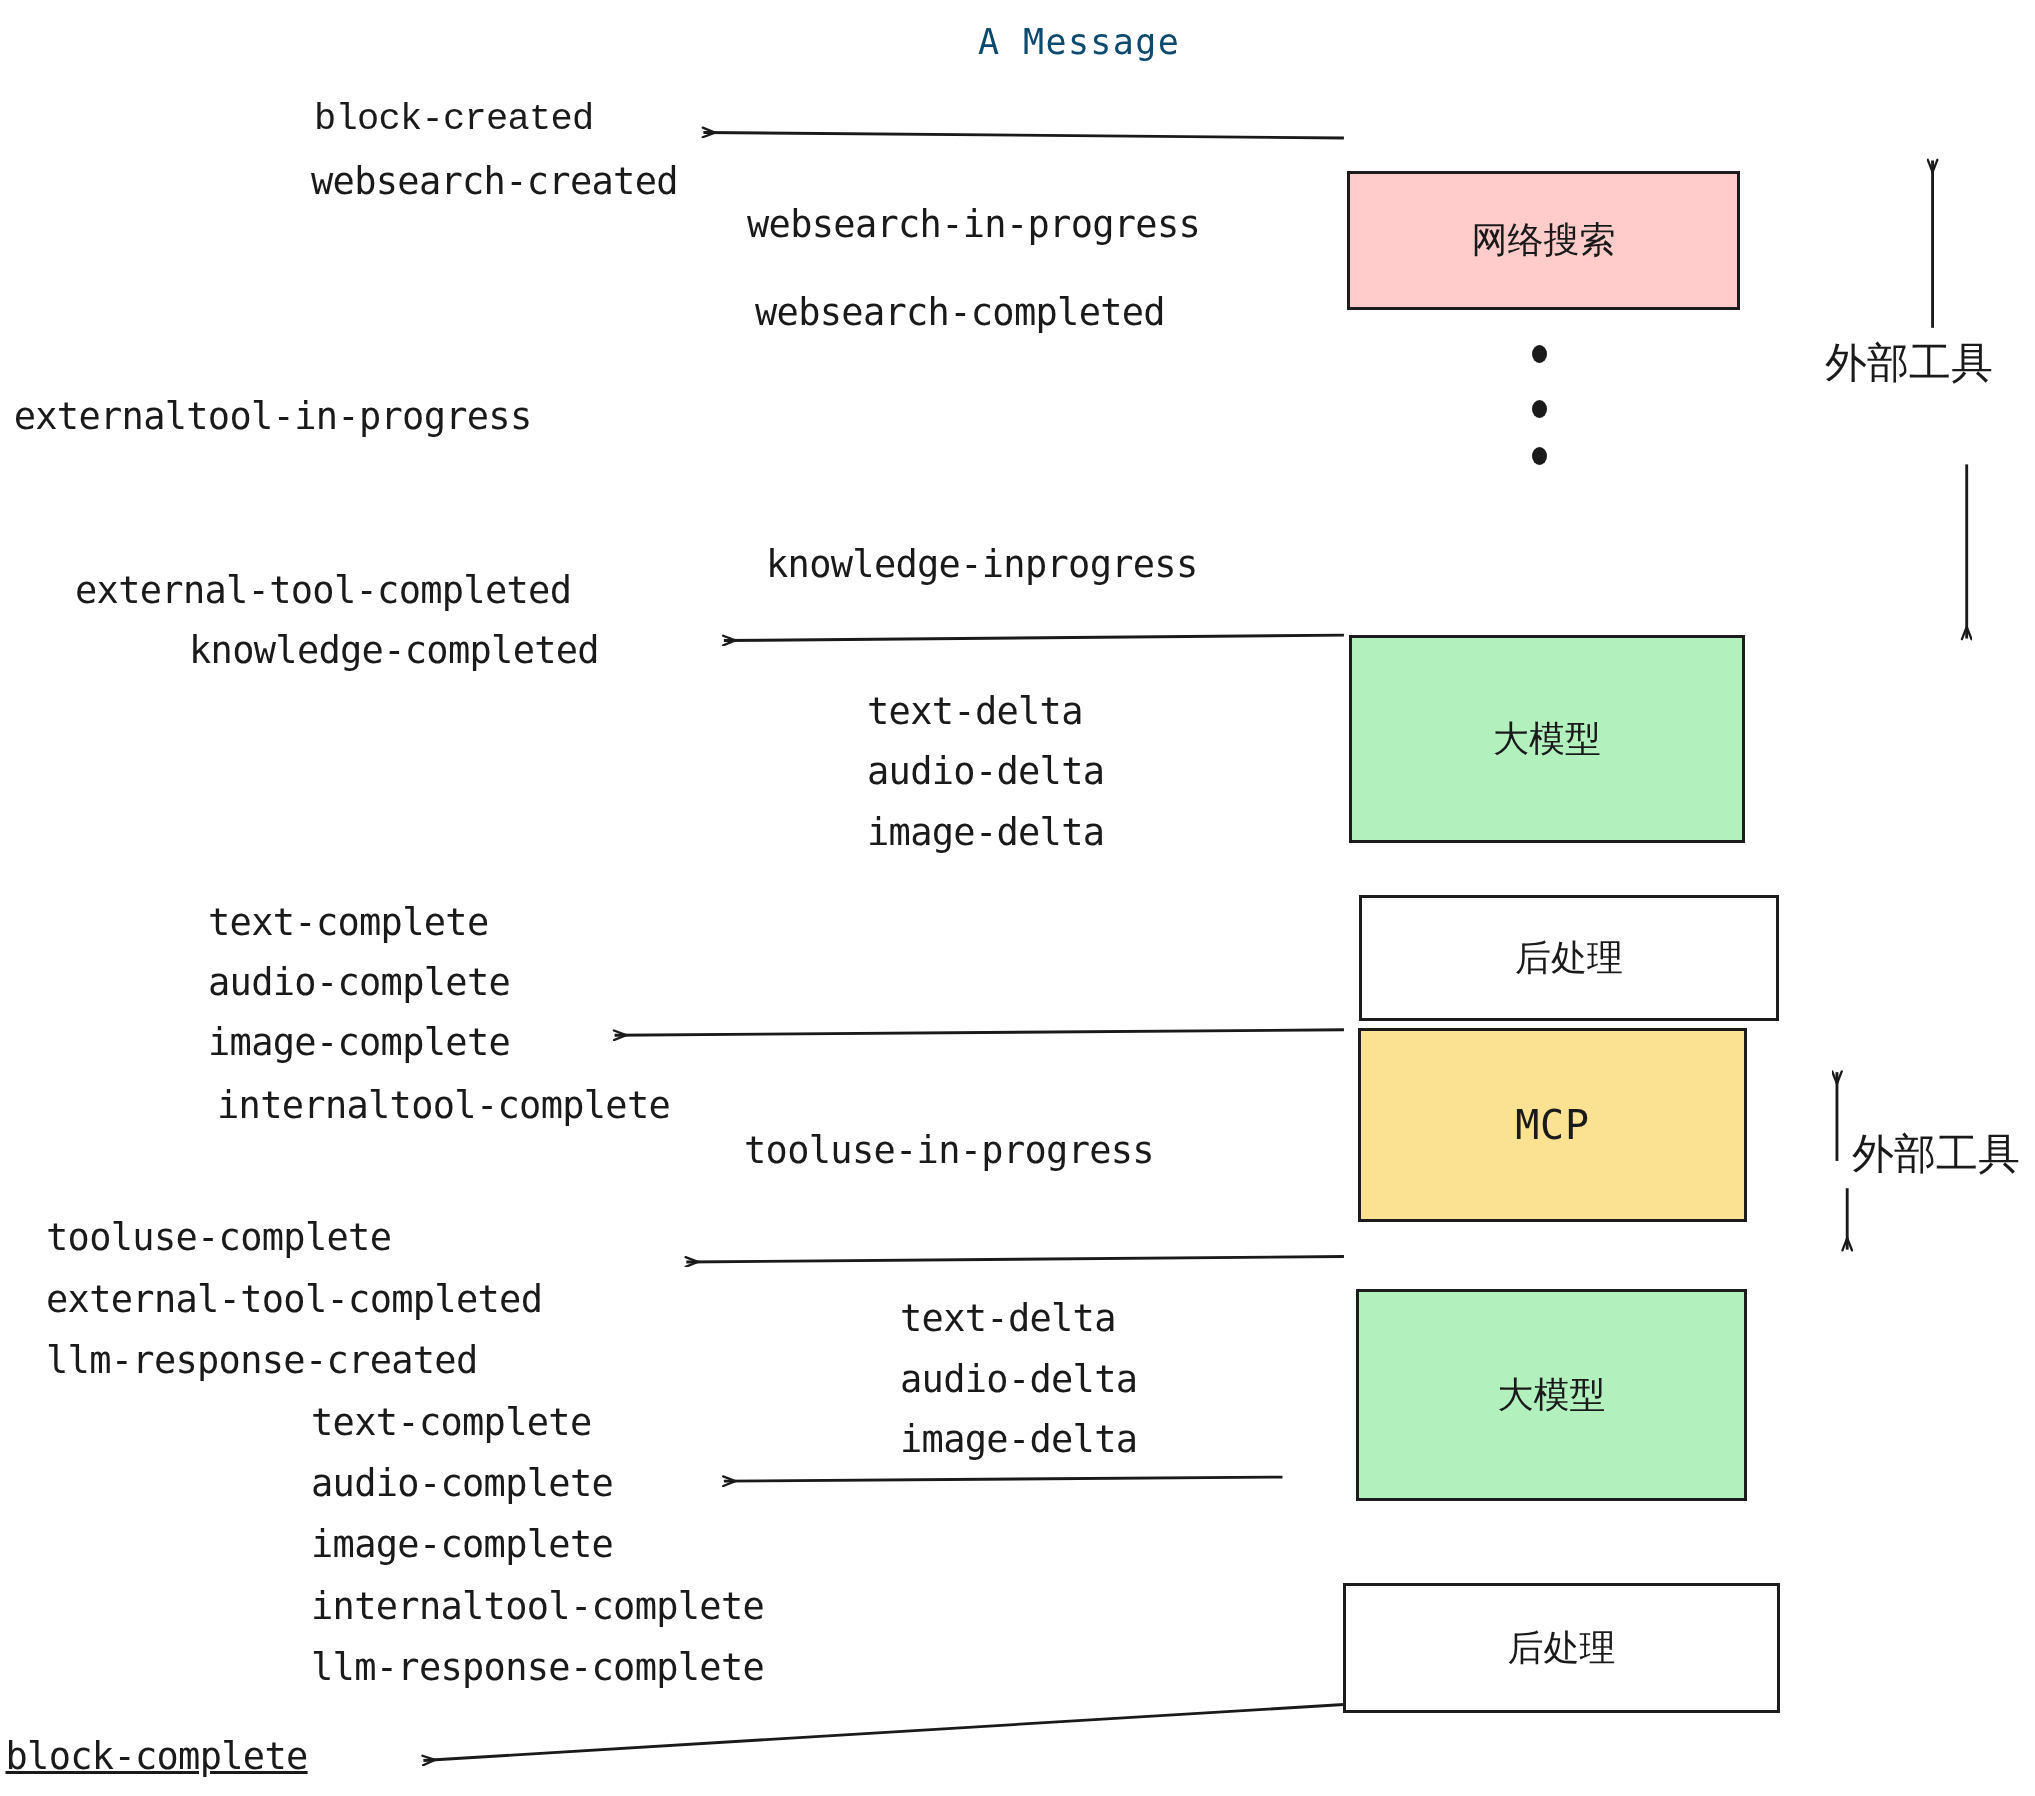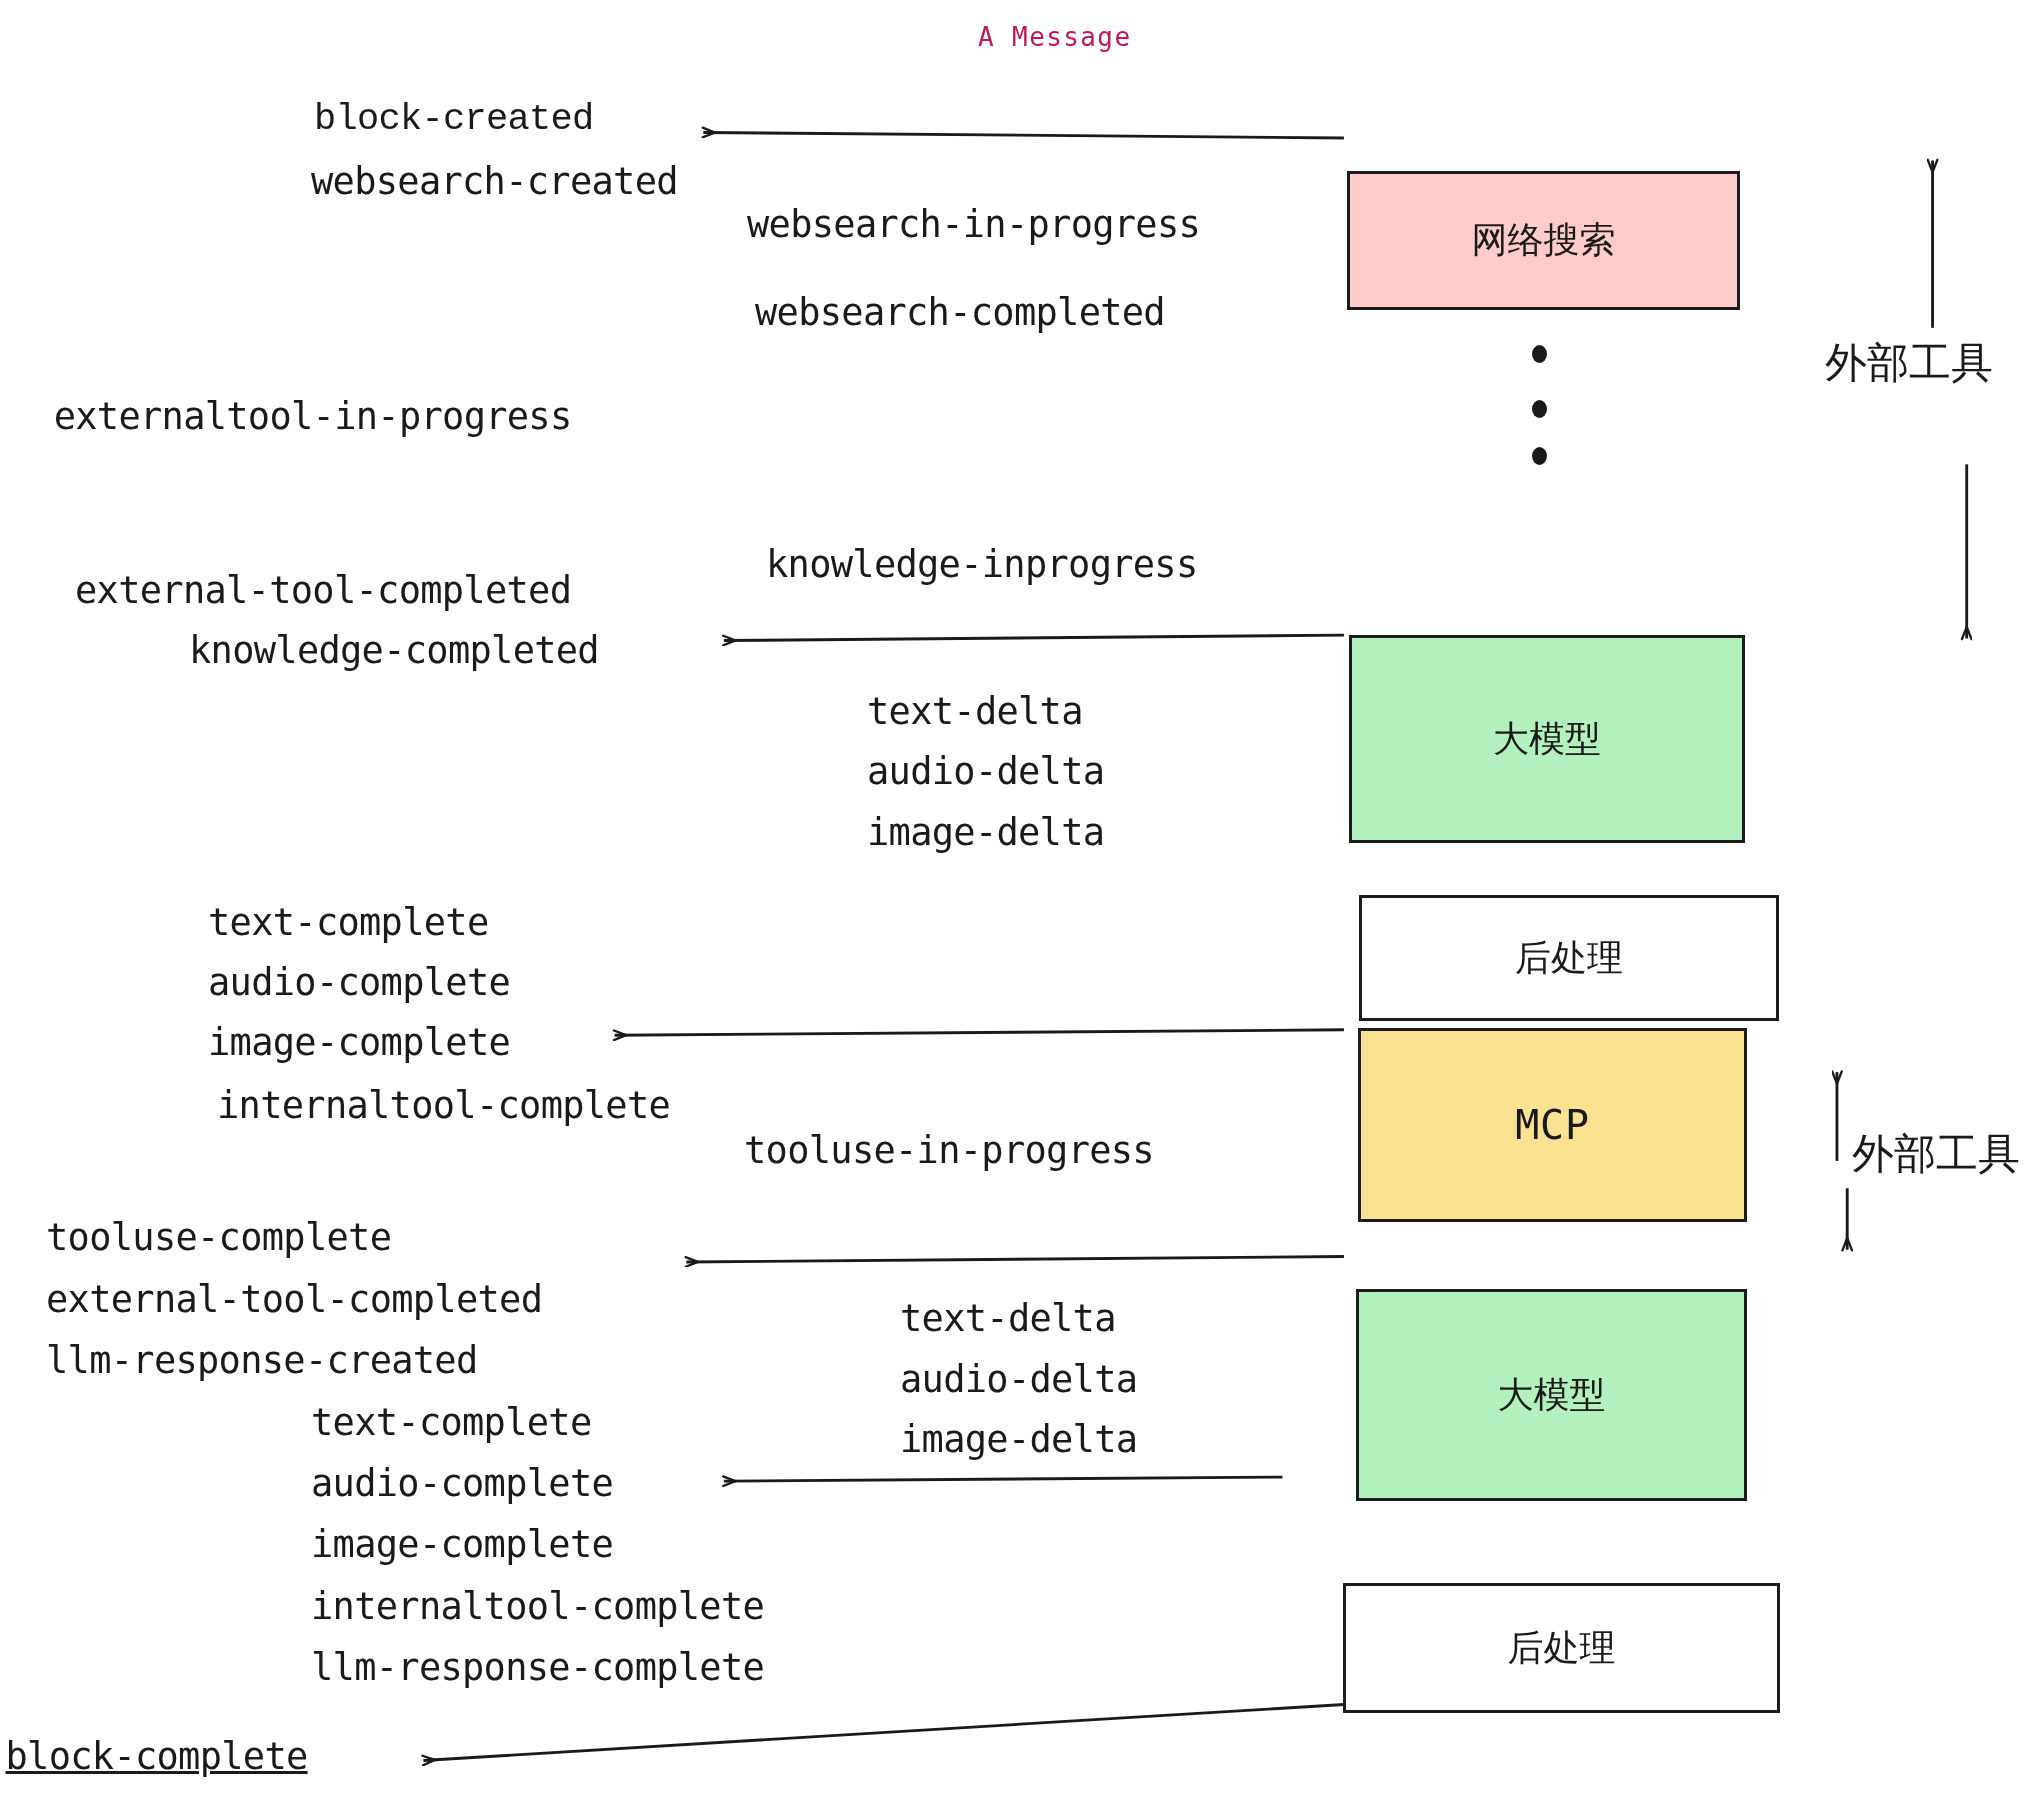--- a/index.html
+++ b/index.html
@@ -5,21 +5,21 @@
   html,body{margin:0;padding:0;background:#fff;}
   body{width:2035px;height:1796px;position:relative;overflow:hidden;
        font-family:"DejaVu Sans Mono","Liberation Mono",monospace;color:#1a1a1a;}
   .stage{position:absolute;left:0;top:0;width:2035px;height:1796px;}
 
   
   .mono{position:absolute;font-family:"DejaVu Sans Mono","Liberation Mono",monospace;
         font-size:37px;letter-spacing:-0.7px;white-space:nowrap;color:#1a1a1a;
         line-height:1.0;}
   .title{position:absolute;font-family:"DejaVu Sans Mono","Liberation Mono",monospace;
-         font-size:26px;letter-spacing:1.4px;color:#be185d;white-space:nowrap;}
+         font-size:35px;letter-spacing:1.4px;color:#0c4a6e;white-space:nowrap;}
   .cjk{position:absolute;font-family:"DejaVu Sans","Liberation Sans",sans-serif;
        font-size:41px;white-space:nowrap;color:#1a1a1a;}
 
   
   .box{position:absolute;border:3.4px solid #1c1c1c;box-sizing:border-box;
        display:flex;align-items:center;justify-content:center;}
   .box span{font-family:"DejaVu Sans","Liberation Sans",sans-serif;font-size:36px;
             color:#1a1a1a;}
   .box.mcp span{font-family:"DejaVu Sans Mono","Liberation Mono",monospace;font-size:40px;letter-spacing:0.7px;}
 
@@ -98,21 +98,21 @@
   <div class="cjk" style="left:1852px;top:1126px;font-size:42px;">外部工具</div>
 
   <div class="mono" style="left:314px;top:101px;font-family:Liberation Mono, monospace;">block-created</div>
 
   <div class="mono" style="left:311px;top:163px;">websearch-created</div>
 
   <div class="mono" style="left:747px;top:206px;">websearch-in-progress</div>
 
   <div class="mono" style="left:755px;top:294px;">websearch-completed</div>
 
-  <div class="mono" style="left:13.7px;top:398px;margin-left:40px;">externaltool-in-progress</div>
+  <div class="mono" style="left:13.7px;top:398px;">externaltool-in-progress</div>
 
   <div class="mono" style="left:766px;top:546px;">knowledge-inprogress</div>
 
   <div class="mono" style="left:75px;top:572px;">external-tool-completed</div>
 
   <div class="mono" style="left:189px;top:632px;">knowledge-completed</div>
 
   <div class="mono" style="left:867px;top:693px;">text-delta</div>
 
   <div class="mono" style="left:867px;top:753px;">audio-delta</div>

